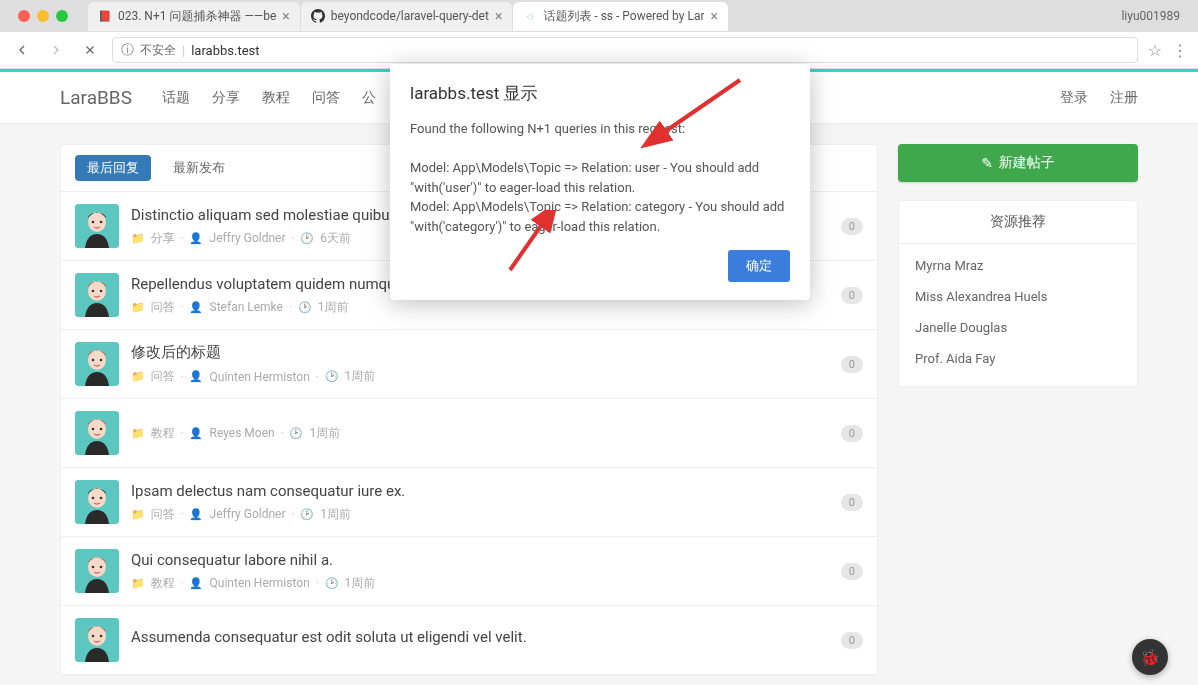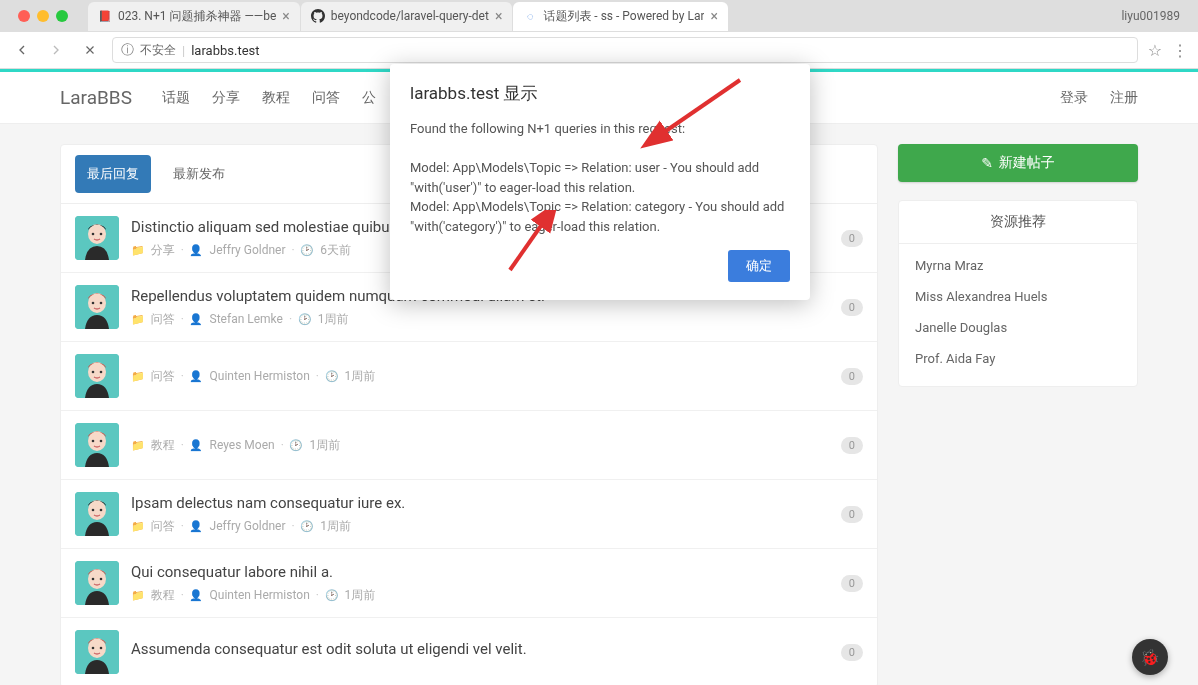--- a/index.html
+++ b/index.html
@@ -39,21 +39,21 @@
 .auth-links { margin-left: auto; display: flex; gap: 22px; }
 .auth-link { color: #666; font-size: 14px; cursor: pointer; }
 
 
 .container { display: flex; gap: 20px; padding: 20px 60px; }
 .main-col { flex: 1; background: #fff; border: 1px solid #eee; border-radius: 4px; min-width: 0; }
 .side-col { width: 240px; display: flex; flex-direction: column; gap: 18px; }
 
 
 .filter-tabs { display: flex; align-items: center; padding: 10px 14px; border-bottom: 1px solid #eee; gap: 10px; }
-.filter-tab { padding: 10px 12px; font-size: 13px; color: #666; border-radius: 4px; cursor: pointer; }
+.filter-tab { padding: 4px 12px; font-size: 13px; color: #666; border-radius: 4px; cursor: pointer; }
 .filter-tab.active { background: #337ab7; color: #fff; }
 
 
 .topic-list { }
 .topic-item { display: flex; align-items: center; padding: 12px 14px; border-bottom: 1px solid #f0f0f0; gap: 12px; }
 .avatar { width: 44px; height: 44px; border-radius: 4px; background: #5bc7c0; display: flex; align-items: flex-end; justify-content: center; overflow: hidden; }
 .avatar svg { width: 100%; height: 100%; }
 .topic-body { flex: 1; min-width: 0; }
 .topic-title { font-size: 15px; color: #444; margin-bottom: 6px; white-space: nowrap; overflow: hidden; text-overflow: ellipsis; }
 .topic-meta { font-size: 12px; color: #aaa; display: flex; align-items: center; gap: 6px; }
@@ -225,20 +225,21 @@
     <rect width="44" height="44" fill="#5bc7c0"></rect>
     <ellipse cx="22" cy="18" rx="9" ry="10" fill="#f7d9c8"></ellipse>
     <path d="M13 14 Q22 3 31 14 Q31 10 22 8 Q13 10 13 14" fill="#d94a3f"></path>
     <circle cx="18" cy="18" r="1.3" fill="#333"></circle>
               <circle cx="26" cy="18" r="1.3" fill="#333"></circle>
     <path d="M19 23 Q22 25 25 23" stroke="#c66" stroke-width="1.3" fill="none"></path>
     <path d="M10 44 Q12 30 22 30 Q32 30 34 44 Z" fill="#2a2a2a"></path>
   </svg>
           </div>
     <div class="topic-body">
+      <div class="topic-title">修改后的标题</div>
       <div class="topic-meta">
     <span class="meta-ico">📁</span>
               <span>问答</span>
     <span class="dot-sep">·</span>
     <span class="meta-ico">👤</span>
               <span>Quinten Hermiston</span>
     <span class="dot-sep">·</span>
     <span class="meta-ico">🕑</span>
               <span>1周前</span>
             </div>

